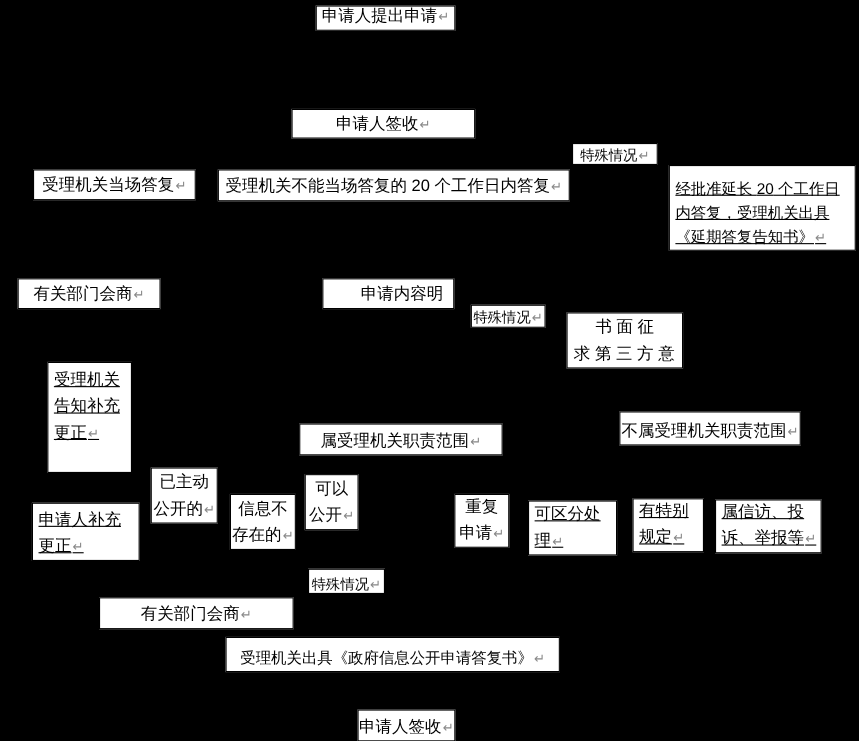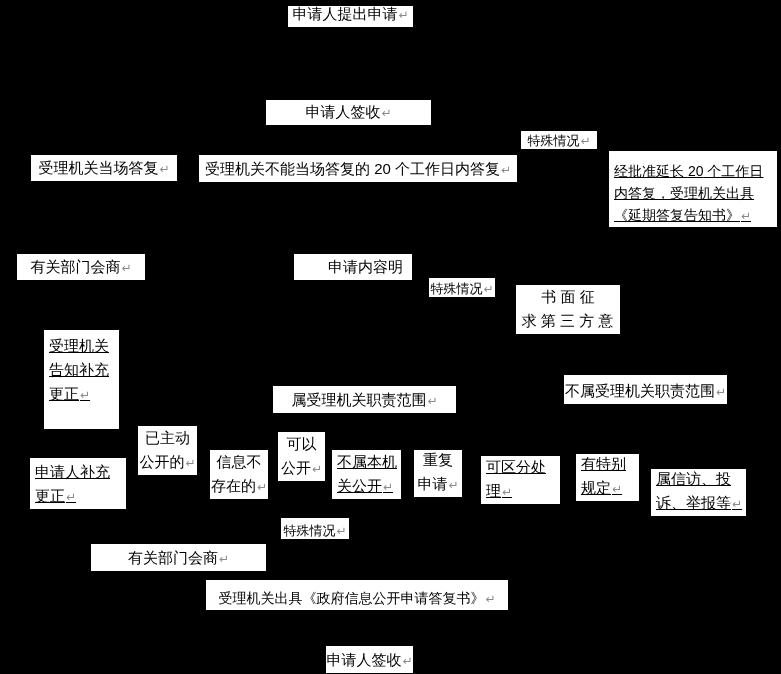--- a/index.html
+++ b/index.html
@@ -109,41 +109,37 @@
   <div class="box" style="left:209px;top:449px;width:60px;height:51px">
     <div class="inner"><span>信息不
 存在的</span><span class="ret">↵</span></div>
   </div>
 
   <div class="box" style="left:277px;top:431px;width:49px;height:51px">
     <div class="inner"><span>可以
 公开</span><span class="ret">↵</span></div>
   </div>
 
-  <div class="box align-left" style="left:331px;top:449px;width:71px;height:51px">
-    <div class="inner"><span>不属本机
-关公开</span><span class="ret">↵</span></div>
-  </div>
 
   <div class="box" style="left:413px;top:449px;width:50px;height:49px">
     <div class="inner"><span>重复
 申请</span><span class="ret">↵</span></div>
   </div>
 
   <div class="box align-left" style="left:480px;top:455px;width:81px;height:50px">
     <div class="inner"><span>可区分处
 理</span><span class="ret">↵</span></div>
   </div>
 
   <div class="box align-left" style="left:575px;top:453px;width:65px;height:49px">
     <div class="inner"><span>有特别
 规定</span><span class="ret">↵</span></div>
   </div>
 
-  <div class="box align-left" style="left:650px;top:468px;width:97px;height:49px">
+  <div class="box align-left" style="left:650px;top:454px;width:97px;height:49px">
     <div class="inner"><span>属信访、投
 诉、举报等</span><span class="ret">↵</span></div>
   </div>
 
   <div class="box small" style="left:280px;top:517px;width:70px;height:23px">
     <div class="inner"><span>特殊情况</span><span class="ret">↵</span></div>
   </div>
 
   <div class="box" style="left:90px;top:543px;width:177px;height:29px">
     <div class="inner"><span>有关部门会商</span><span class="ret">↵</span></div>

